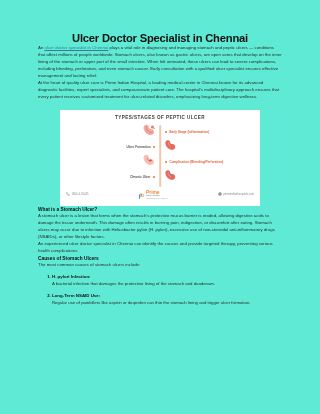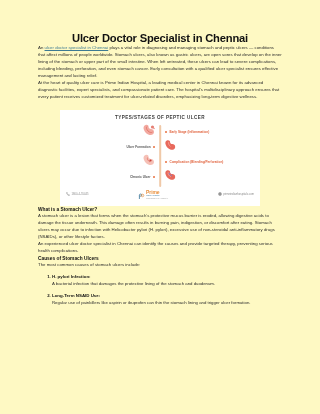--- a/index.html
+++ b/index.html
@@ -13,21 +13,21 @@
     overflow: hidden;
     font-family: "Liberation Sans", sans-serif;
     color: #1d1d1f;
     -webkit-font-smoothing: antialiased;
   }
   .page {
     width: 320px;
     height: 414px;
     box-sizing: border-box;
     padding: 0 38px;
-    background: #fef9c3;
+    background: #5eead4;
     position: relative;
   }
   .page-title {
     font-size: 11.2px;
     font-weight: 700;
     text-align: center;
     color: #111111;
     letter-spacing: -0.2px;
     margin: 0;
     padding-top: 31px;

